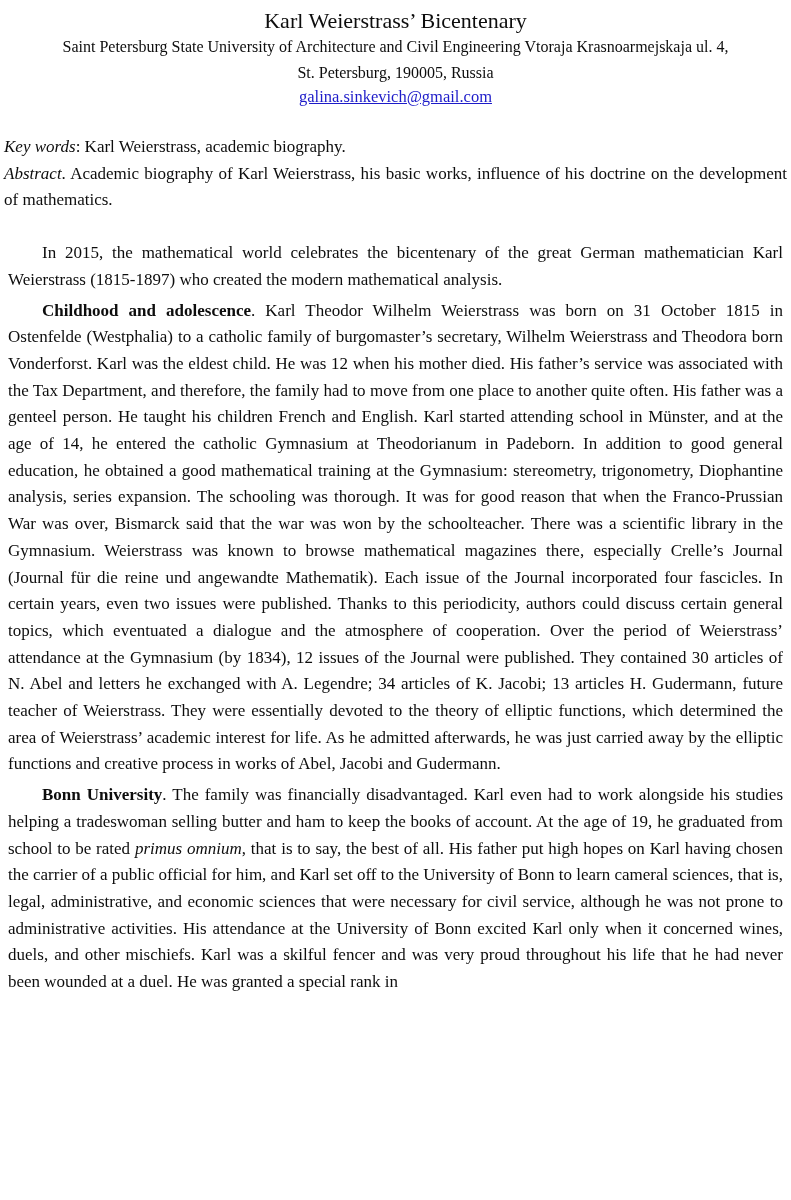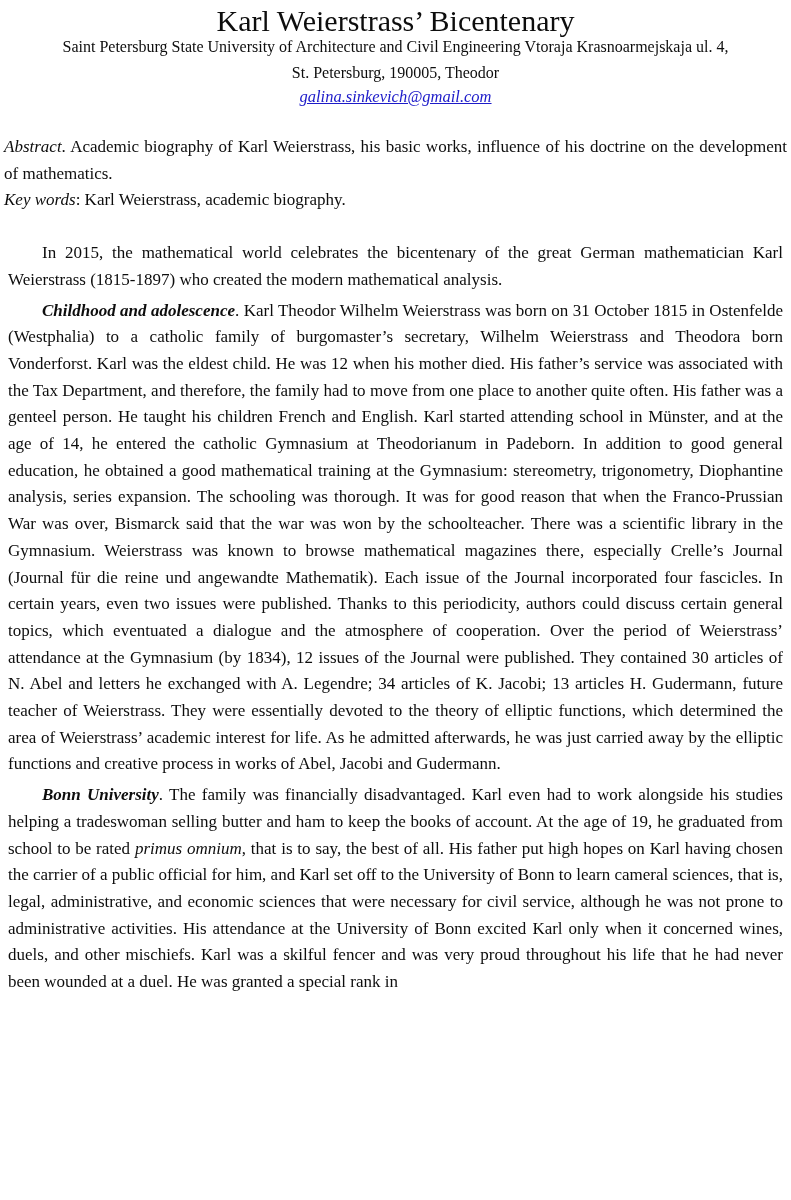--- a/index.html
+++ b/index.html
@@ -10,21 +10,21 @@
     height: 1200px;
     overflow: hidden;
     background: var(--bg);
     color: var(--text-color);
     font-family: "Liberation Serif", "DejaVu Serif", serif;
     padding: 8px 4px 0 4px;
   }
   .title {
     margin: 0;
     text-align: center;
-    font-size: 30px;
+    font-size: 22px;
     line-height: 26px;
     font-weight: normal;
   }
   .author {
     margin-top: 6px;
     text-align: center;
     font-size: 18px;
     line-height: 24px;
   }
   .affiliation {
@@ -35,57 +35,56 @@
   }
   .email-line {
     text-align: center;
     font-size: 16.5px;
     line-height: 22px;
   }
   .email-line a {
     color: var(--link-color);
     text-decoration: underline;
     cursor: pointer;
-    font-style: italic;
   }
   .abstract {
     margin-top: 26px;
   }
   .abstract p {
     margin: 0;
     text-indent: 0;
   }
   .abstract p, .body-text p {
     font-size: 17px;
     line-height: 26.7px;
     text-align: justify;
   }
   .body-text {
     margin-top: 26px;
   }
   .body-text p {
     margin: 4px;
     text-indent: 34px;
   }
-  b.bi { font-style: italic; }
+  b.bi { }
 </style>
 </head>
 <body>
 
 <div class="page">
   <h1 class="title">Karl Weierstrass’ Bicentenary</h1>
   <div class="affiliation">
       <div>Saint Petersburg State University of Architecture and Civil Engineering Vtoraja Krasnoarmejskaja ul. 4,</div>
-      <div>St. Petersburg, 190005, Theodor</div>
+      <div>St. Petersburg, 190005, Russia</div>
     </div>
   <div class="email-line">
     <a href="#">galina.sinkevich@gmail.com</a>
   </div>
   <section class="abstract">
+      <p><i>Key words</i><span>: Karl Weierstrass, academic biography.</span></p>
       <p><i>Abstract</i><span>. Academic biography of Karl Weierstrass, his basic works, influence of his doctrine on the development of mathematics.</span></p>
-      <p><i>Key words</i><span>: Karl Weierstrass, academic biography.</span></p>
     </section>
   <main class="body-text">
       <p><span>In 2015, the mathematical world celebrates the bicentenary of the great German mathematician Karl Weierstrass (1815-1897) who created the modern mathematical analysis.</span></p>
       <p><b class="bi">Childhood and adolescence</b><span>. Karl Theodor Wilhelm Weierstrass was born on 31 October 1815 in Ostenfelde (Westphalia) to a catholic family of burgomaster’s secretary, Wilhelm Weierstrass and Theodora born Vonderforst. Karl was the eldest child. He was 12 when his mother died. His father’s service was associated with the Tax Department, and therefore, the family had to move from one place to another quite often. His father was a genteel person. He taught his children French and English. Karl started attending school in Münster, and at the age of 14, he entered the catholic Gymnasium at Theodorianum in Padeborn. In addition to good general education, he obtained a good mathematical training at the Gymnasium: stereometry, trigonometry, Diophantine analysis, series expansion. The schooling was thorough. It was for good reason that when the Franco-Prussian War was over, Bismarck said that the war was won by the schoolteacher. There was a scientific library in the Gymnasium. Weierstrass was known to browse mathematical magazines there, especially Crelle’s Journal (Journal für die reine und angewandte Mathematik). Each issue of the Journal incorporated four fascicles. In certain years, even two issues were published. Thanks to this periodicity, authors could discuss certain general topics, which eventuated a dialogue and the atmosphere of cooperation. Over the period of Weierstrass’ attendance at the Gymnasium (by 1834), 12 issues of the Journal were published. They contained 30 articles of N. Abel and letters he exchanged with A. Legendre; 34 articles of K. Jacobi; 13 articles H. Gudermann, future teacher of Weierstrass. They were essentially devoted to the theory of elliptic functions, which determined the area of Weierstrass’ academic interest for life. As he admitted afterwards, he was just carried away by the elliptic functions and creative process in works of Abel, Jacobi and Gudermann.</span></p>
       <p><b class="bi">Bonn University</b><span>. The family was financially disadvantaged. Karl even had to work alongside his studies helping a tradeswoman selling butter and ham to keep the books of account. At the age of 19, he graduated from school to be rated </span><i>primus omnium</i><span>, that is to say, the best of all. His father put high hopes on Karl having chosen the carrier of a public official for him, and Karl set off to the University of Bonn to learn cameral sciences, that is, legal, administrative, and economic sciences that were necessary for civil service, although he was not prone to administrative activities. His attendance at the University of Bonn excited Karl only when it concerned wines, duels, and other mischiefs. Karl was a skilful fencer and was very proud throughout his life that he had never been wounded at a duel. He was granted a special rank in</span></p>
     </main>
 </div>
 
 </body></html>

